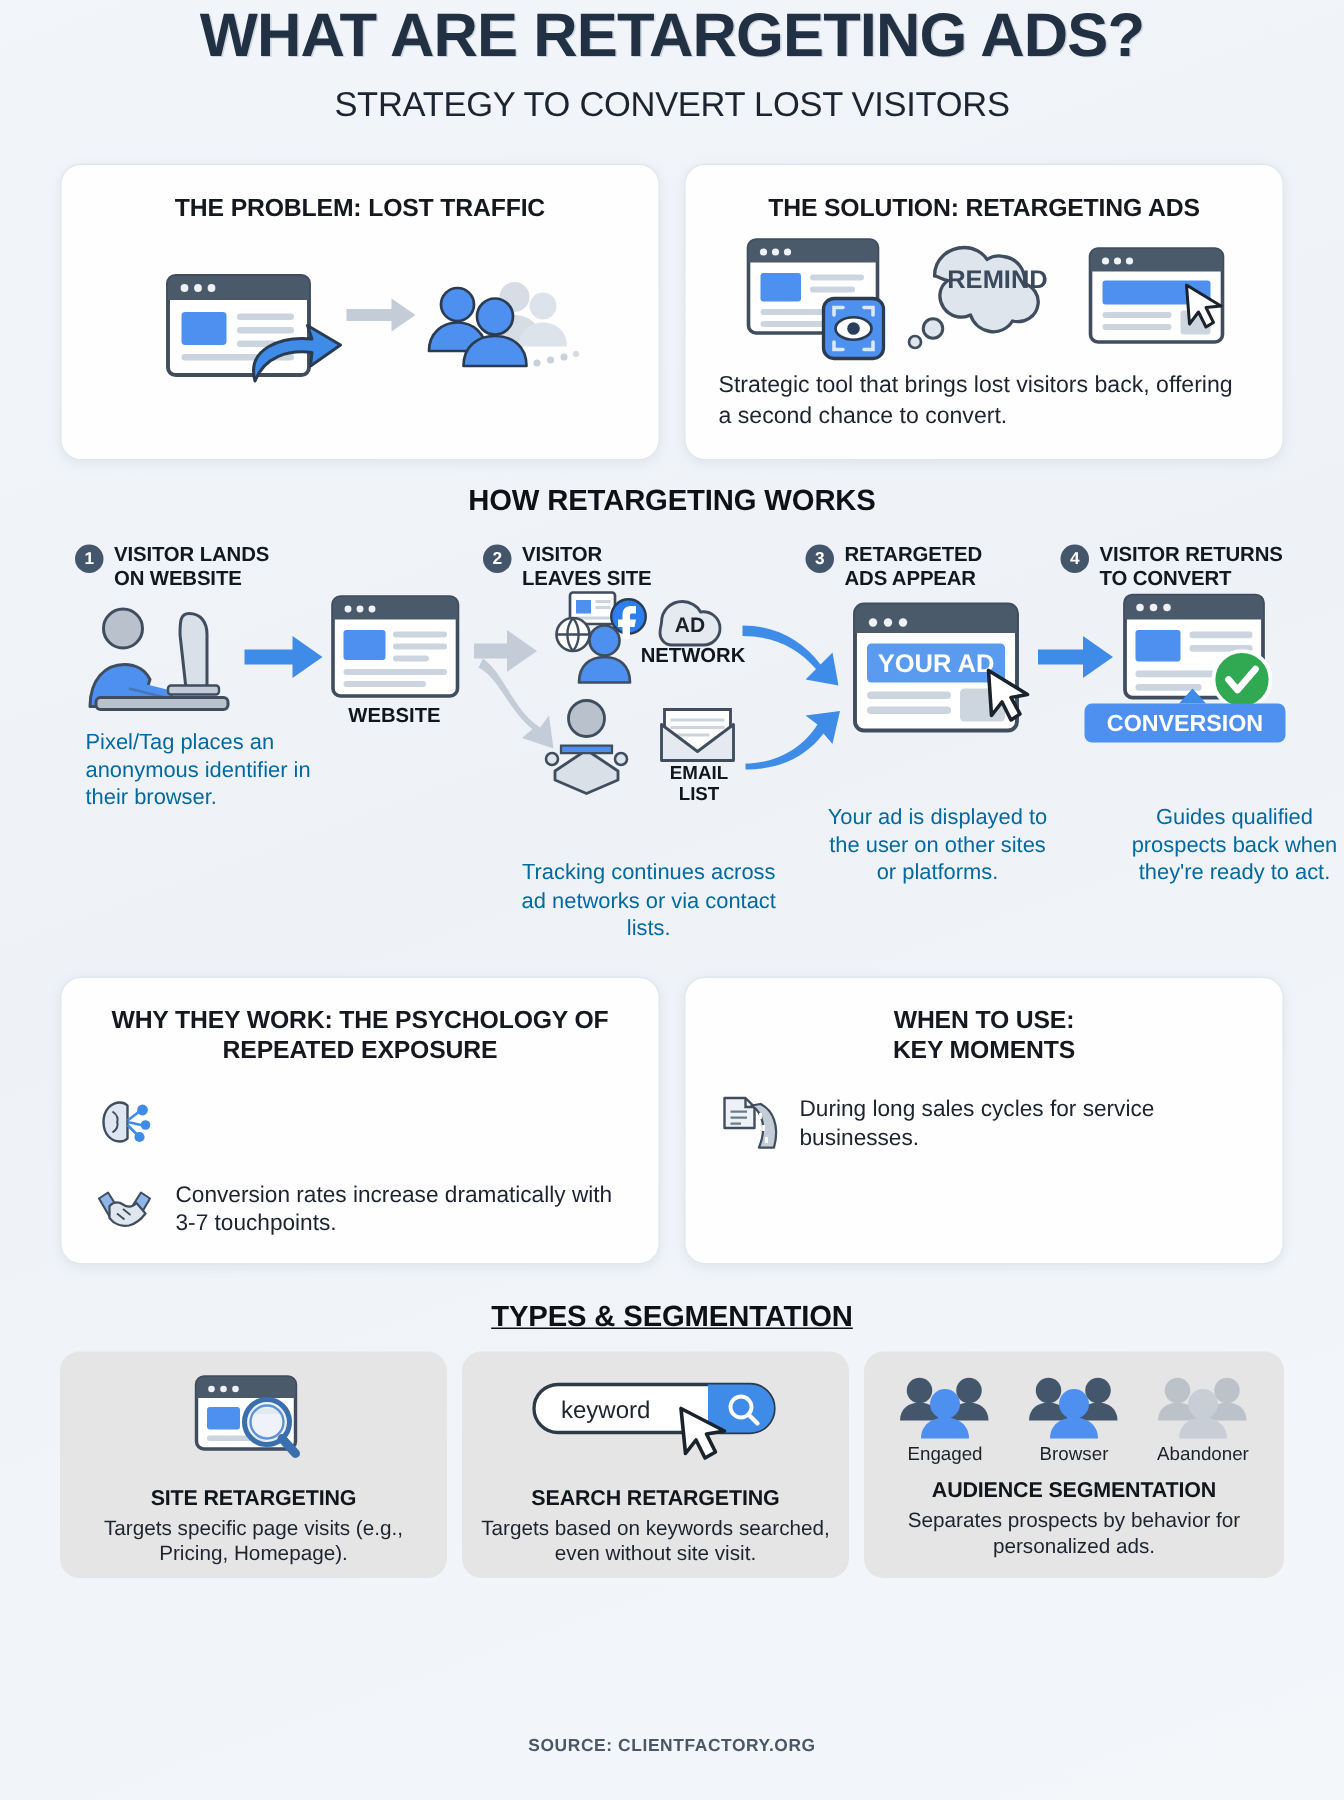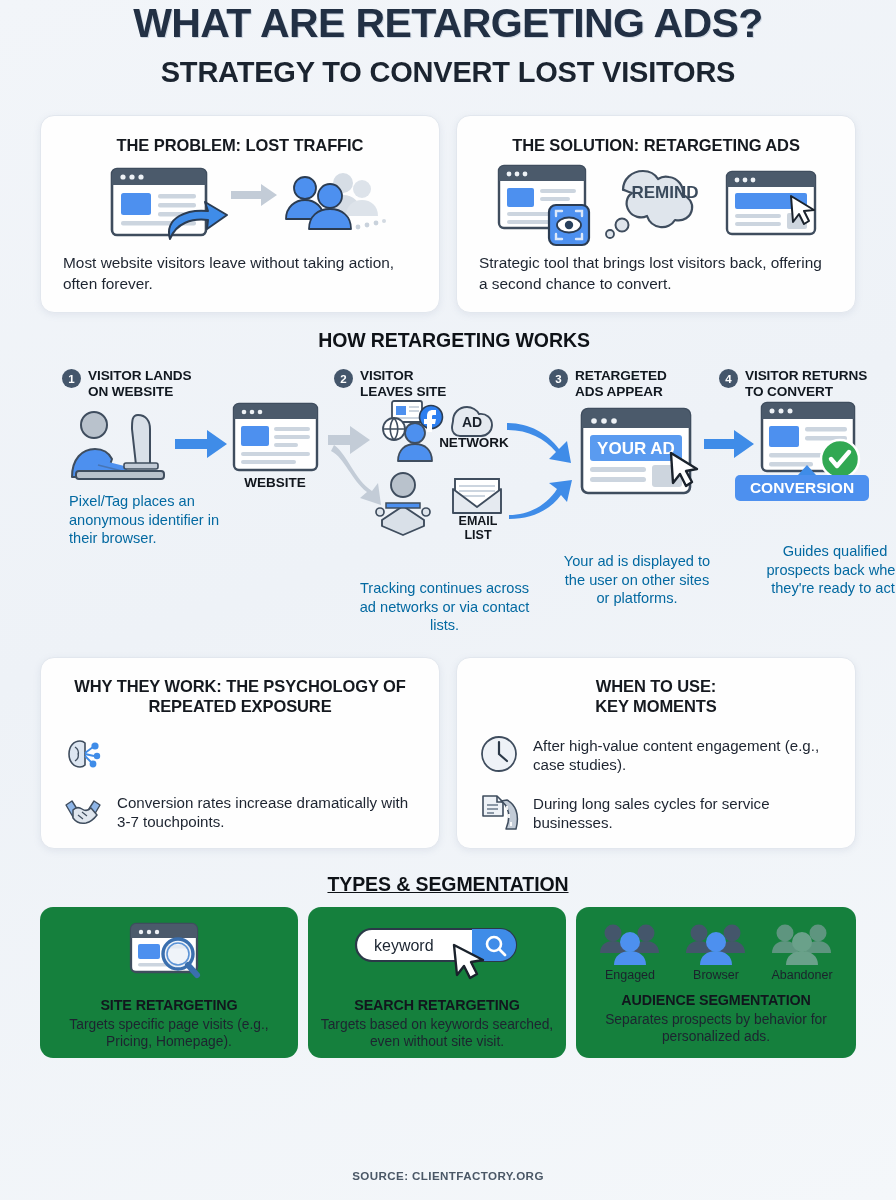--- a/index.html
+++ b/index.html
@@ -12,21 +12,21 @@
     position: relative;
   }
 
   
   .hdr { text-align: center; }
   .hdr h1 {
     font-size: 41px; font-weight: 700; letter-spacing: -0.6px;
     color: #223044; text-shadow: 1px 1px 0 rgba(160,175,195,.45);
   }
   .hdr h2 {
-    font-size: 29px; font-weight: 700; letter-spacing: -0.2px;
+    font-size: 23px; font-weight: 400; letter-spacing: -0.2px;
     color: #1b2430; margin-top: 9px;
   }
 
   
   .card {
     background: #fefefe;
     border: 1.3px solid #e2e7ee;
     border-radius: 14px;
     box-shadow: 0 2px 7px rgba(120,140,170,.13);
   }
@@ -45,21 +45,21 @@
   .top-art { flex: 1; display: flex; align-items: center; justify-content: center; }
   .top-card p {
     font-size: 15.4px; line-height: 1.33; color: #1d2430;
   }
 
   
   .section-title {
     text-align: center; font-size: 19.5px; font-weight: 700;
     letter-spacing: -0.1px; color: #0e1217;
   }
-  .how { margin-top: 16px; position: relative; height: 320px; margin-left: 12px; }
+  .how { margin-top: 16px; position: relative; height: 320px; }
 
   .steps-head { display: flex; padding: 0 22px; margin-top: 16px; }
   .step-head { display: flex; gap: 7px; align-items: flex-start; }
   .badge {
     width: 19px; height: 19px; border-radius: 50%;
     background: #44566b; color: #fff; font-size: 11.5px; font-weight: 700;
     display: flex; align-items: center; justify-content: center;
     flex: 0 0 19px; margin-top: 1px;
   }
   .step-head .txt {
@@ -73,30 +73,30 @@
   .mid-row { display: flex; gap: 16px; margin: 8px 40px 0 40px; }
   .mid-card { flex: 1; padding: 19px 22px 16px 22px; height: 192px; }
   .mid-card h3 { font-size: 16.5px; font-weight: 700; color: #15191f; line-height: 1.2; letter-spacing: -.1px; text-align: center; }
   .bullet { display: flex; gap: 14px; align-items: flex-start; margin-top: 17px; }
   .bullet .b-txt { font-size: 15.1px; line-height: 1.3; color: #1d2430; padding-top: 2px; }
   .b-ico { flex: 0 0 40px; height: 40px; display:flex; align-items:center; justify-content:center; }
 
   
   .types-row { display: flex; gap: 10px; margin: 11px 40px 0 40px; }
   .type-card {
-    flex: 1; background: #15803d; border-radius: 13px;
+    flex: 1; background: #e5e5e5; border-radius: 13px;
     padding: 14px 10px 13px 10px; text-align: center; height: 151px;
     display: flex; flex-direction: column; 
   }
   .type-art { height: 62px; display:flex; align-items:center; justify-content:center; }
   .type-card h4 { font-size: 14.3px; font-weight: 700; letter-spacing: -.1px; color: #11161d; margin-top: 16px; }
   .type-card p { font-size: 13.8px; line-height: 1.26; color: #1d2430; margin-top: 3px; }
 
   .source {
-    position: absolute; bottom: 18px; width: 100%; text-align: center;
+    position: absolute; bottom: 30px; width: 100%; text-align: center;
     font-size: 11.6px; font-weight: 600; letter-spacing: .4px; color: #4a5766;
   }
 </style>
 </head>
 <body>
 
 <div class="hdr">
   <h1>WHAT ARE RETARGETING ADS?</h1>
   <h2>STRATEGY TO CONVERT LOST VISITORS</h2>
 </div>
@@ -138,21 +138,20 @@
           <path d="M196 58c0-12 9-19 19-19s19 7 19 19z" fill="#4d90ef" stroke="#2b3c52" stroke-width="1.8" stroke-linejoin="round"></path>
           <circle cx="240" cy="35" r="12" fill="#4d90ef" stroke="#2b3c52" stroke-width="1.8"></circle>
           <path d="M219 68c0-13 9-20 21-20s21 7 21 20z" fill="#4d90ef" stroke="#2b3c52" stroke-width="1.8" stroke-linejoin="round"></path>
           <circle cx="268" cy="66" r="2.4" fill="#c9d2dc"></circle>
             <circle cx="277" cy="64" r="2.4" fill="#c9d2dc"></circle>
           <circle cx="286" cy="62" r="2.4" fill="#c9d2dc"></circle>
             <circle cx="294" cy="60" r="2" fill="#d3dae2"></circle>
         </g>
       </svg>
     </div>
-    <p>Most website visitors leave without taking action, often forever.</p>
   </div>
 
   <div class="card top-card">
     <h3>THE SOLUTION: RETARGETING ADS</h3>
     <div class="top-art">
       <svg width="330" height="88" viewBox="0 0 330 88">
 
         <g>
           <rect x="8" y="6" width="86" height="62" rx="5" fill="#fff" stroke="#3f4d5e" stroke-width="2.4"></rect>
           <path d="M8 11a5 5 0 015-5h76a5 5 0 015 5v10H8z" fill="#4b5a6b"></path>
@@ -331,21 +330,21 @@
     </g>
     <g>
       <path d="M786 78l9-10 9 10z" fill="#3f8ce8"></path>
       <rect x="723" y="78" width="134" height="26" rx="5" fill="#4d90ef"></rect>
       <text x="790" y="96" font-family="Liberation Sans, sans-serif" font-size="15.5" font-weight="700" fill="#fff" text-anchor="middle">CONVERSION</text>
     </g>
   </svg>
 
   <div class="cap" style="position:absolute; left:57px; top:163px; width:180px;">Pixel/Tag places an anonymous identifier in their browser.</div>
   <div class="cap ctr" style="position:absolute; left:340px; top:250px; width:185px;">Tracking continues across ad networks or via contact lists.</div>
-  <div class="cap ctr" style="position:absolute; left:545px; top:223px; width:160px;">Your ad is displayed to the user on other sites or platforms.</div>
+  <div class="cap ctr" style="position:absolute; left:545px; top:213px; width:160px;">Your ad is displayed to the user on other sites or platforms.</div>
   <div class="cap ctr" style="position:absolute; left:748px; top:213px; width:150px;">Guides qualified prospects back when they're ready to act.</div>
 </div>
 
 <div class="mid-row">
 
   <div class="card mid-card">
     <h3>WHY THEY WORK: THE PSYCHOLOGY OF REPEATED EXPOSURE</h3>
     <div class="bullet">
       <div class="b-ico">
         <svg width="38" height="34" viewBox="0 0 38 34">
@@ -366,29 +365,20 @@
           <path d="M10 14c3-3 6-3 9-1 3 2 6 2 9-1l6 7c-3 4-7 7-11 8-5 1-10-1-13-5z" fill="#dfe6ee" stroke="#3f4d5e" stroke-width="1.5" stroke-linejoin="round"></path>
           <path d="M15 19l5 4M19 16l5 4" stroke="#3f4d5e" stroke-width="1.2" fill="none"></path>
         </svg>
       </div>
       <div class="b-txt">Conversion rates increase dramatically with 3-7 touchpoints.</div>
     </div>
   </div>
 
   <div class="card mid-card">
     <h3>WHEN TO USE:<br>KEY MOMENTS</h3>
-    <div class="bullet">
-      <div class="b-ico">
-        <svg width="40" height="40" viewBox="0 0 40 40">
-          <circle cx="20" cy="20" r="17" fill="#eef2f7" stroke="#3f4d5e" stroke-width="1.8"></circle>
-          <path d="M20 8v12l8 7" stroke="#2b3948" stroke-width="2.2" fill="none" stroke-linecap="round"></path>
-        </svg>
-      </div>
-      <div class="b-txt">After high-value content engagement (e.g., case studies).</div>
-    </div>
     <div class="bullet">
       <div class="b-ico">
         <svg width="40" height="36" viewBox="0 0 40 36">
           <path d="M4 2h14l6 6v14H4z" fill="#eef2f7" stroke="#3f4d5e" stroke-width="1.6" stroke-linejoin="round"></path>
           <path d="M18 2v6h6" fill="none" stroke="#3f4d5e" stroke-width="1.6"></path>
           <path d="M8 11h11M8 15h11M8 19h7" stroke="#6b7b8c" stroke-width="1.5"></path>
           <path d="M22 7c8 5 10 16 5 28h10C41 20 36 10 28 6z" fill="#c3ccd7" stroke="#3f4d5e" stroke-width="1.5" stroke-linejoin="round"></path>
           <path d="M28 12v4M30 20v4M32 28v4" stroke="#fff" stroke-width="1.8"></path>
         </svg>
       </div>

